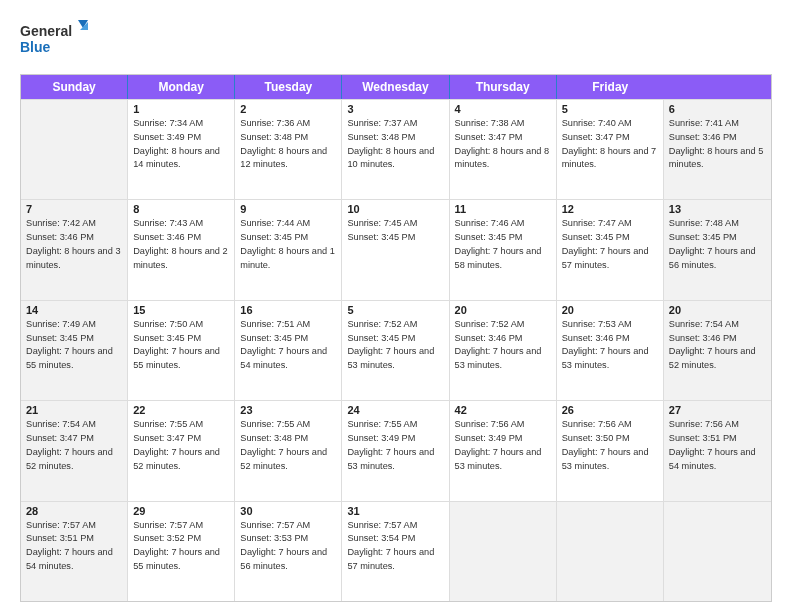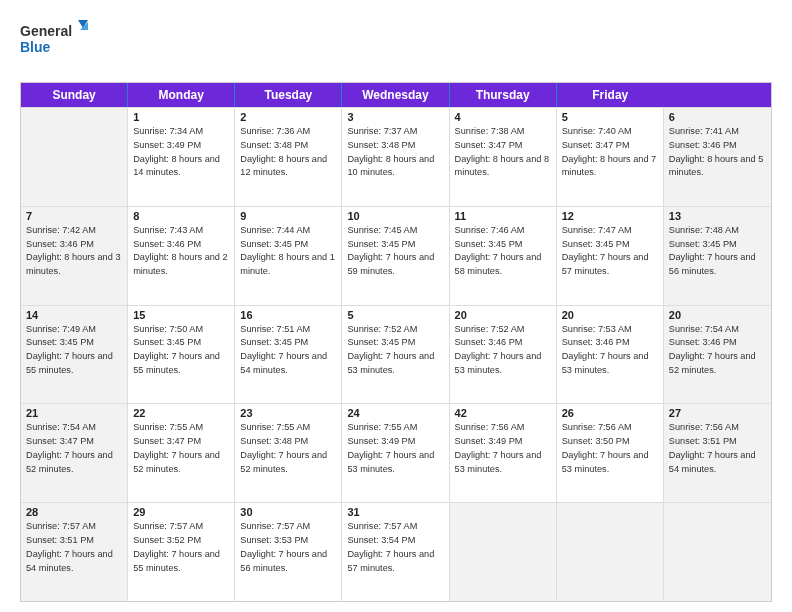--- a/index.html
+++ b/index.html
@@ -14,21 +14,21 @@
       width: 792px;
       height: 612px;
       padding: 18px 20px 10px 20px;
       display: flex;
       flex-direction: column;
     }
     .header {
       display: flex;
       justify-content: space-between;
       align-items: flex-start;
-      margin-bottom: 24px;
+      margin-bottom: 16px;
     }
     .logo {
       display: flex;
       align-items: center;
       gap: 4px;
     }
     .title-block {
       text-align: right;
     }
     .month-title {
@@ -44,21 +44,21 @@
     }
     .calendar {
       flex: 1;
       display: flex;
       flex-direction: column;
       border: 1px solid #ccc;
     }
     .cal-header {
       display: grid;
       grid-template-columns: repeat(7, 1fr);
-      background: #6d28d9;
+      background: #8b5cf6;
     }
     .cal-header-cell {
       color: #fff;
       font-size: 12px;
       font-weight: bold;
       text-align: center;
       padding: 5px 2px;
       border-right: 1px solid #2a7fca;
     }
     .cal-header-cell:last-child { border-right: none; }
@@ -181,21 +181,20 @@
           <div class="cal-cell">
             <div class="day-num">9</div>
             <div class="cell-line">Sunrise: 7:44 AM</div>
             <div class="cell-line">Sunset: 3:45 PM</div>
             <div class="cell-line">Daylight: 8 hours and 1 minute.</div>
           </div>
           <div class="cal-cell">
             <div class="day-num">10</div>
             <div class="cell-line">Sunrise: 7:45 AM</div>
             <div class="cell-line">Sunset: 3:45 PM</div>
-            <div class="cell-line">Daylight: 7 hours and 59 minutes.</div>
           </div>
           <div class="cal-cell">
             <div class="day-num">11</div>
             <div class="cell-line">Sunrise: 7:46 AM</div>
             <div class="cell-line">Sunset: 3:45 PM</div>
             <div class="cell-line">Daylight: 7 hours and 58 minutes.</div>
           </div>
           <div class="cal-cell">
             <div class="day-num">12</div>
             <div class="cell-line">Sunrise: 7:47 AM</div>

